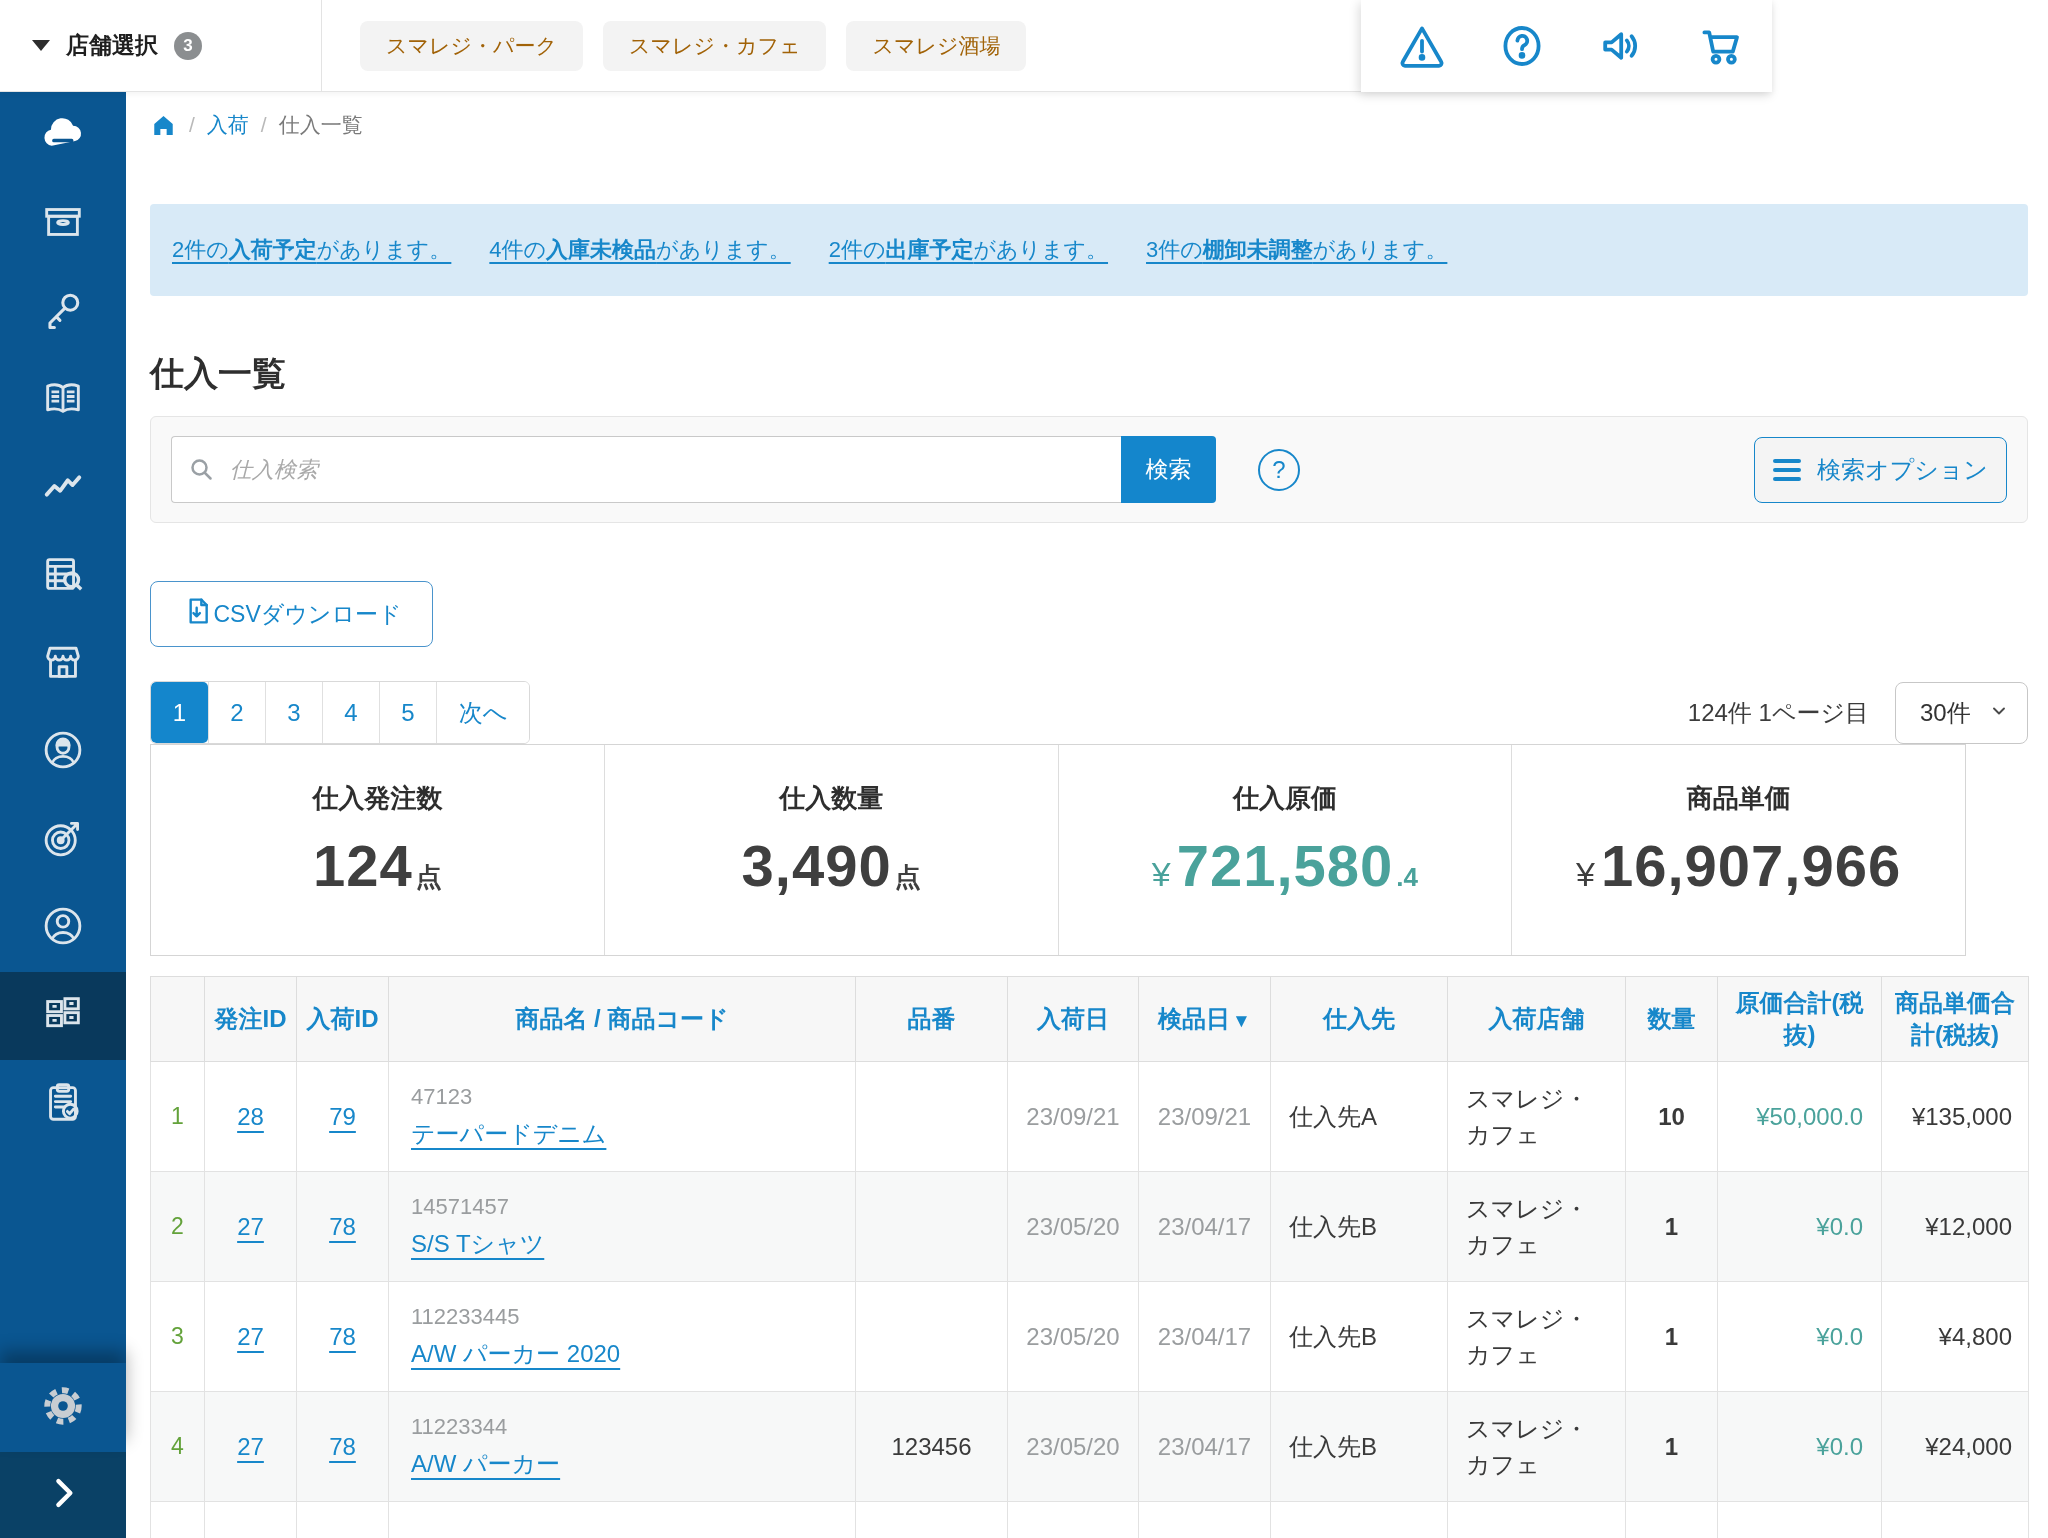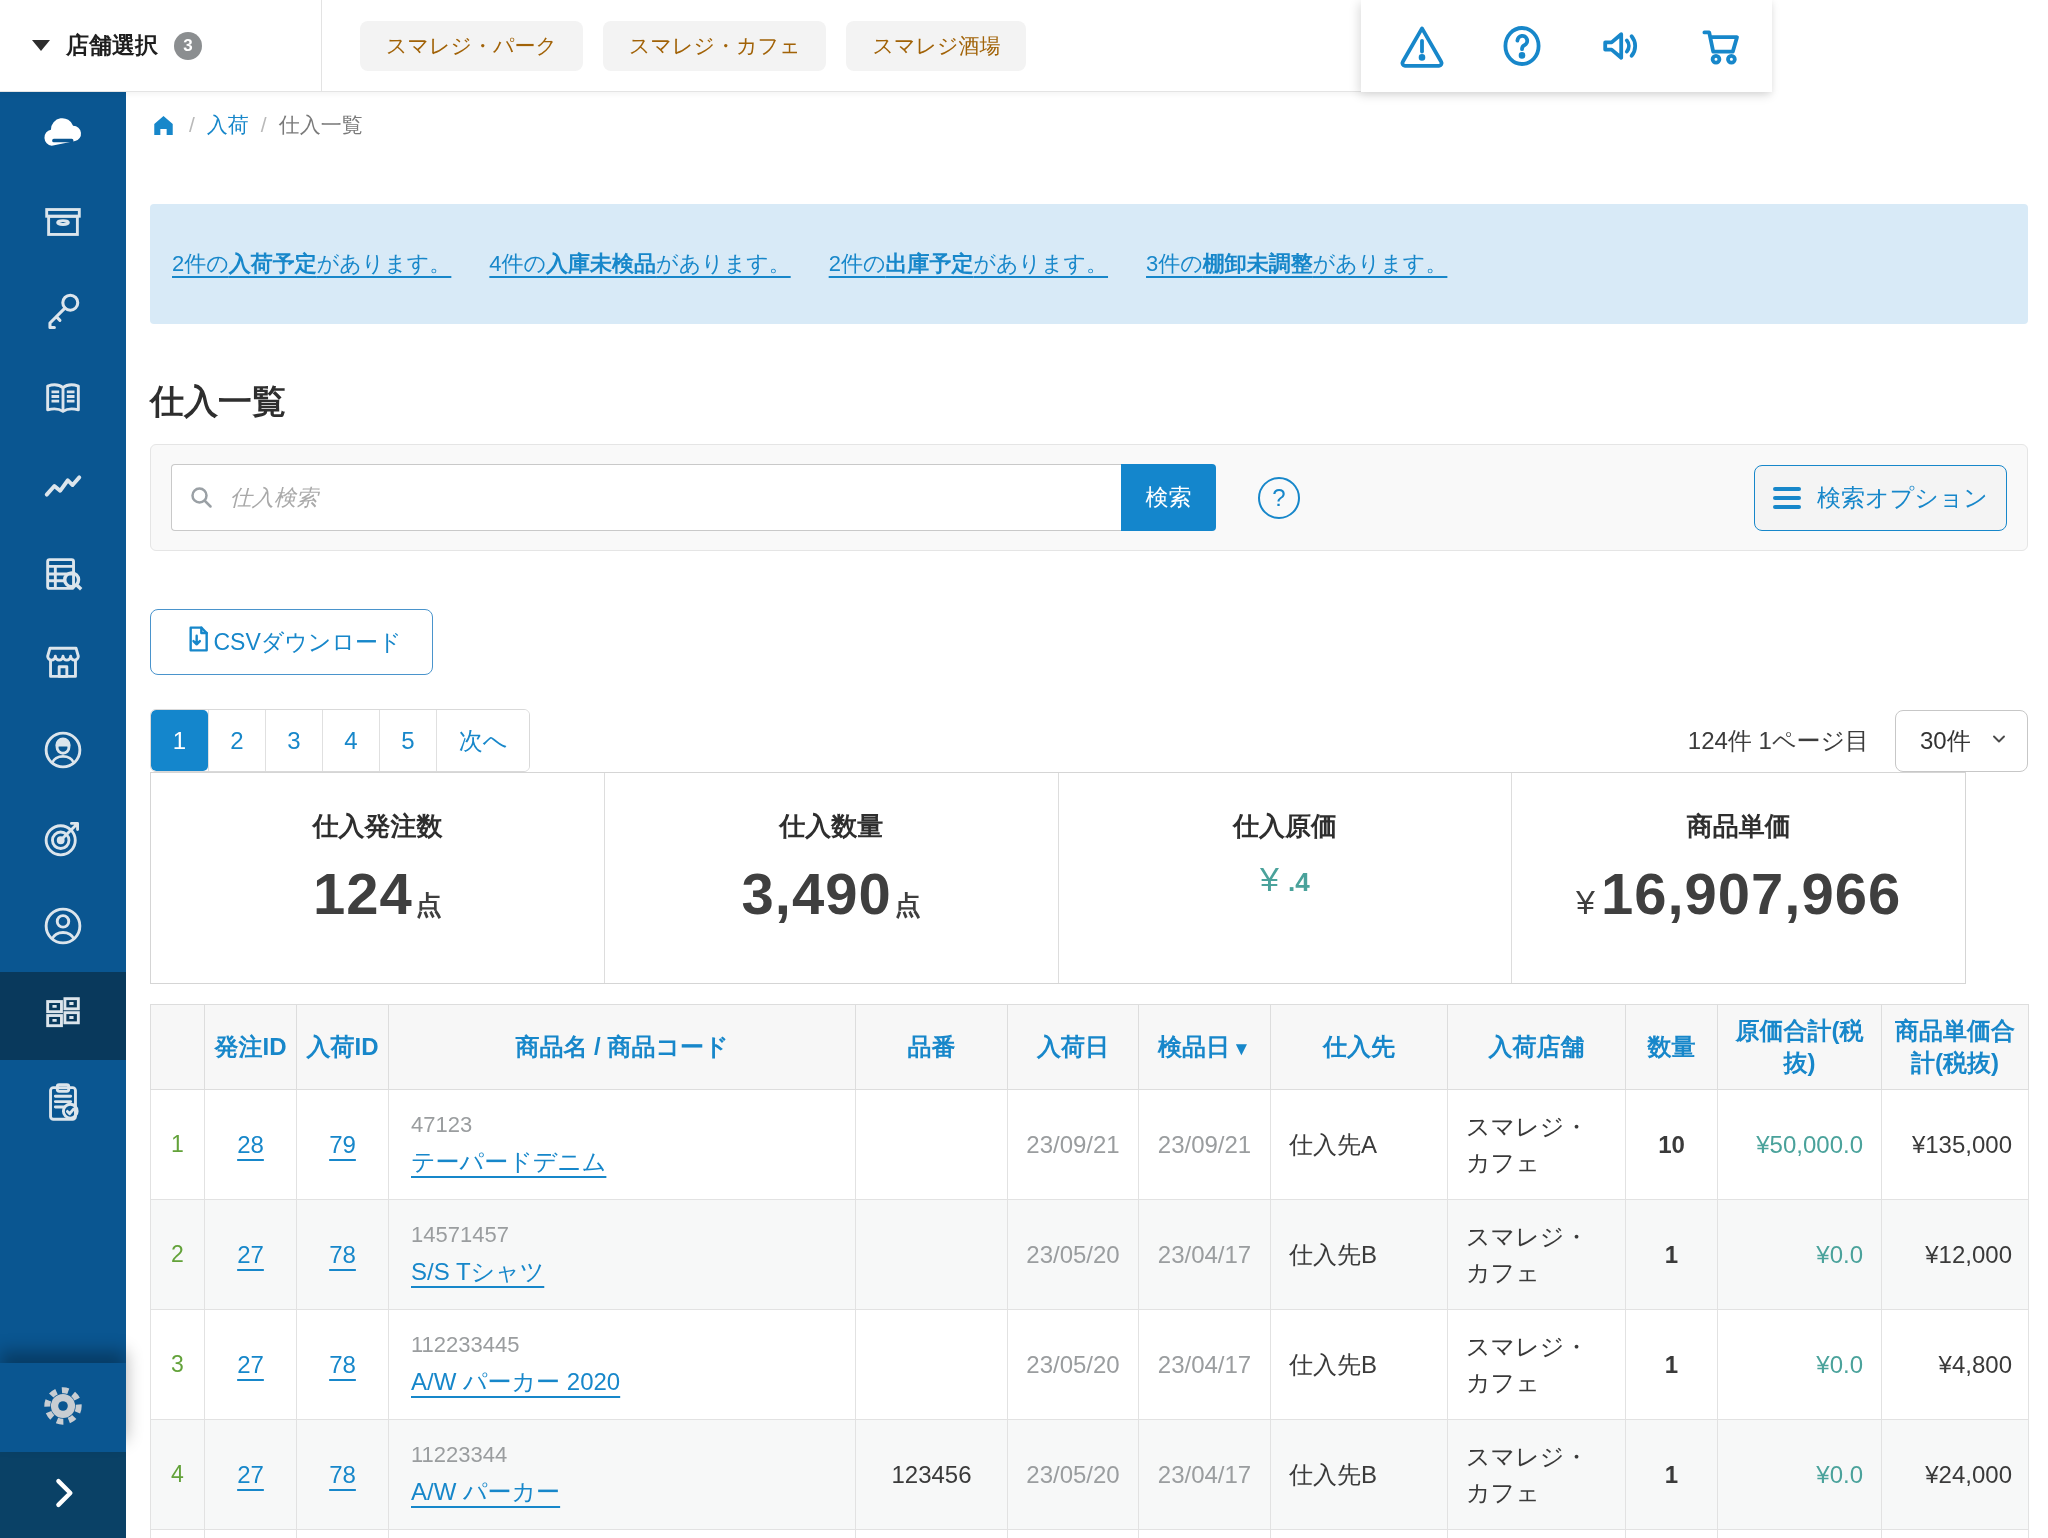--- a/index.html
+++ b/index.html
@@ -41,21 +41,21 @@
 
   
   .main { position:absolute; top:92px; left:126px; width:1922px; height:1446px;
     padding:18px 20px 0 24px; overflow:hidden; }
 
   .breadcrumb { display:flex; align-items:center; gap:12px; height:30px; font-size:21px; }
   .breadcrumb .sep { color:#b9b9b9; }
   .breadcrumb a { color:var(--blue,#1787ca); text-decoration:none; cursor:pointer; }
   .breadcrumb .current { color:#7a7a7a; }
 
-  .notif-bar { margin-top:64px; width:1878px; height:120px; background:var(--notif-bg,#d8eaf7);
+  .notif-bar { margin-top:64px; width:1878px; height:92px; background:var(--notif-bg,#d8eaf7);
     border-radius:4px; display:flex; align-items:center; gap:38px; padding:0 22px; }
   .notif-bar a { color:var(--blue,#1787ca); font-size:22px; text-decoration:underline;
     text-underline-offset:5px; cursor:pointer; white-space:nowrap; }
   .notif-bar a b { font-weight:bold; }
 
   .page-title { margin-top:54px; font-size:34px; font-weight:bold; color:#2e2e2e; line-height:46px; }
 
   .search-panel { margin-top:20px; width:1878px; height:107px; background:#f9f9f9;
     border:1px solid #e5e5e5; border-radius:6px; display:flex; align-items:center; padding:0 20px; }
   .search-group { display:flex; height:67px; }
@@ -406,20 +406,21 @@
           <div class="stat-label">仕入数量</div>
           <div class="stat-value">
             <span class="val">3,490</span>
             <span class="suf">点</span>
           </div>
         </div>
         <div class="stat-cell accent">
           <div class="stat-label">仕入原価</div>
           <div class="stat-value">
             <span class="pre">¥</span>
+            <span class="val">721,580</span>
             <span class="suf">.4</span>
           </div>
         </div>
         <div class="stat-cell">
           <div class="stat-label">商品単価</div>
           <div class="stat-value">
             <span class="pre">¥</span>
             <span class="val">16,907,966</span>
           </div>
         </div>

